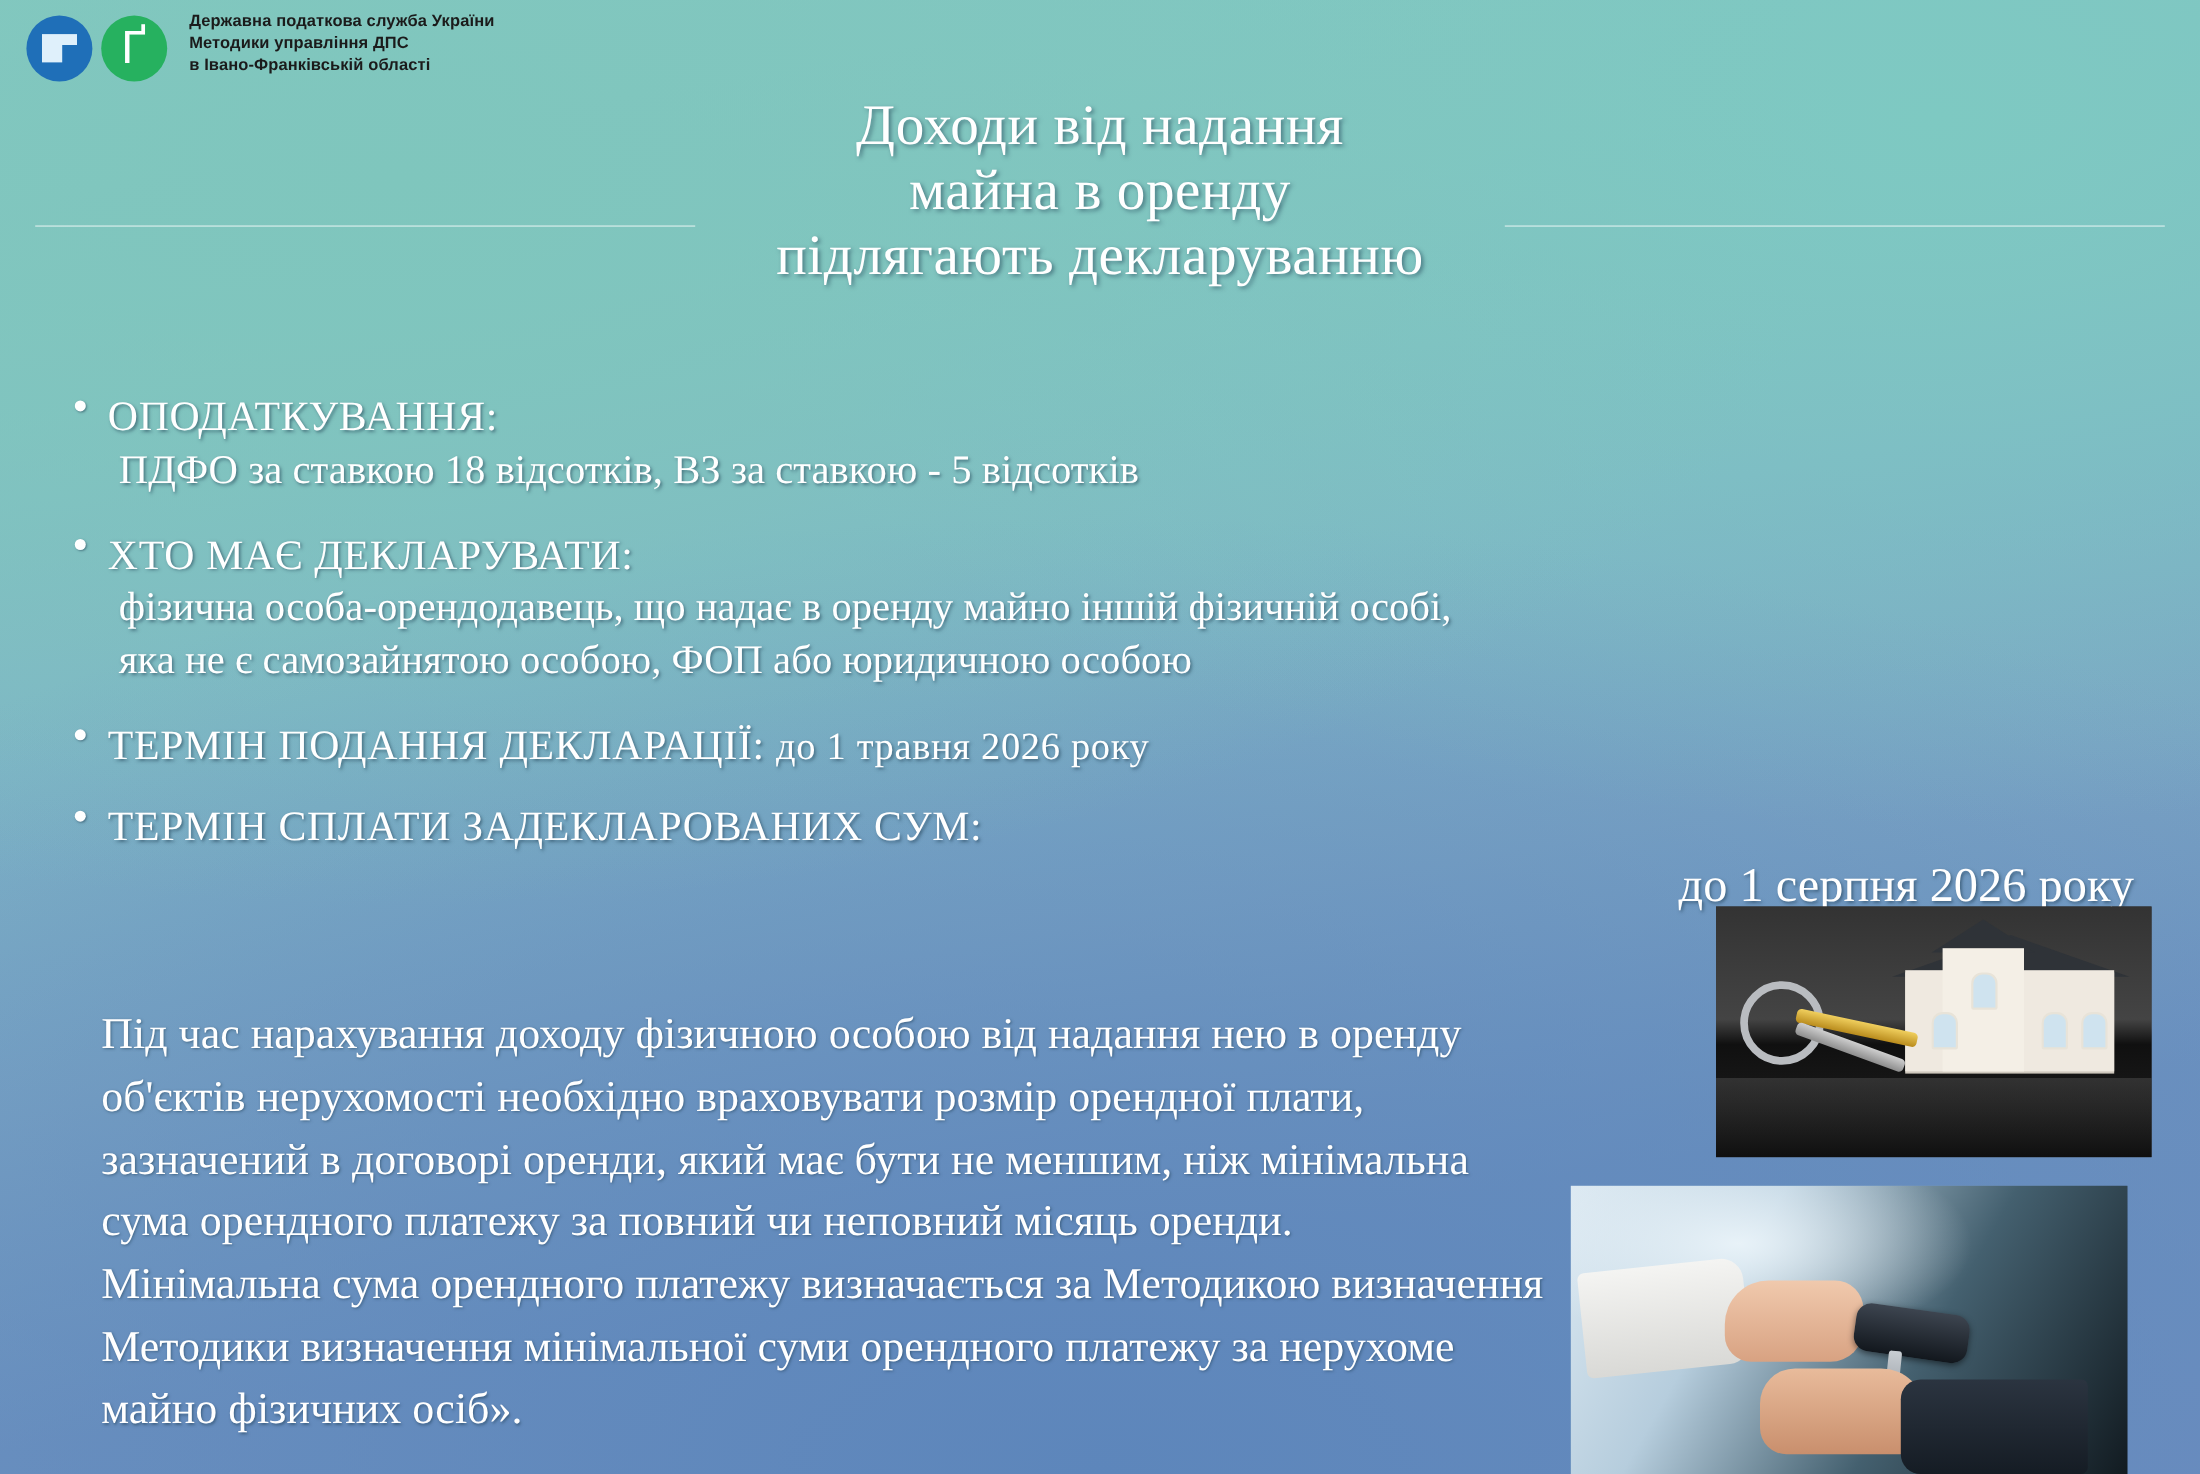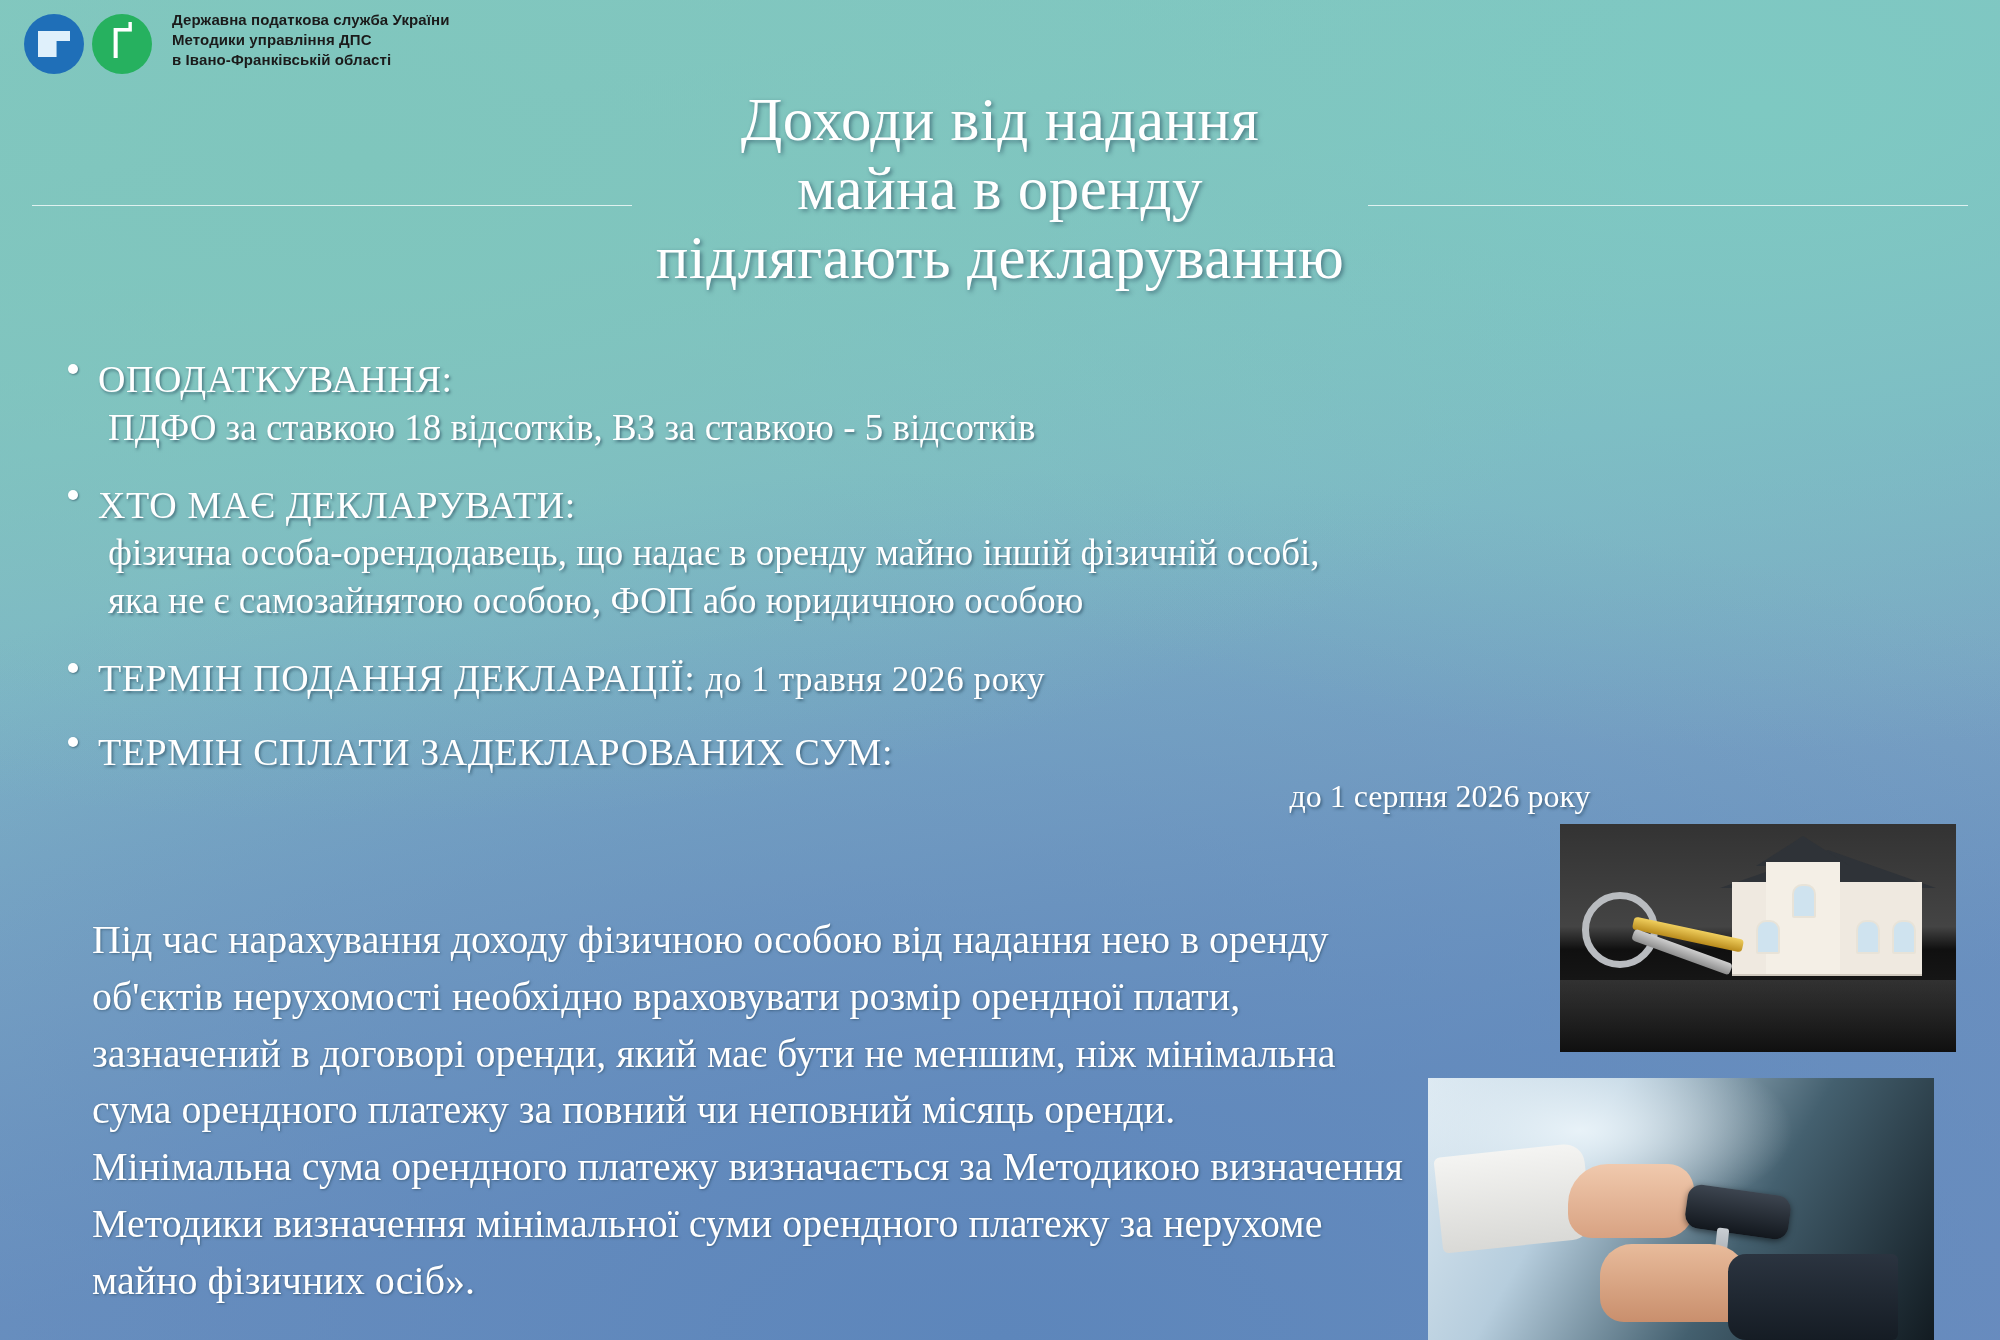--- a/index.html
+++ b/index.html
@@ -80,21 +80,21 @@
   
   .title-wrap {
     position: absolute;
     top: 86px;
     left: 0;
     width: 100%;
     text-align: center;
   }
   .title {
     display: inline-block;
-    font-size: 61px;
+    font-size: 52px;
     line-height: 1.13;
     color: #ffffff;
     text-shadow: 2px 2px 4px rgba(30,60,80,0.55);
     font-weight: 400;
     letter-spacing: 0.5px;
   }
   .rule-left, .rule-right {
     position: absolute;
     top: 205px;
     height: 1px;
@@ -136,23 +136,23 @@
     font-size: 37px;
     line-height: 1.3;
     padding-left: 48px;
   }
   .inline-normal {
     font-size: 35px;
     margin-top: 40px;
   }
   .bullet-3, .bullet-4 { margin-bottom: 26px; }
   .right-align-line {
-    text-align: center;
+    text-align: right;
     padding-left: 880px;
-    font-size: 32px;
+    font-size: 44px;
     line-height: 1.3;
   }
 
   
   .note {
     position: absolute;
     left: 92px;
     top: 912px;
     width: 1330px;
     font-size: 40px;

